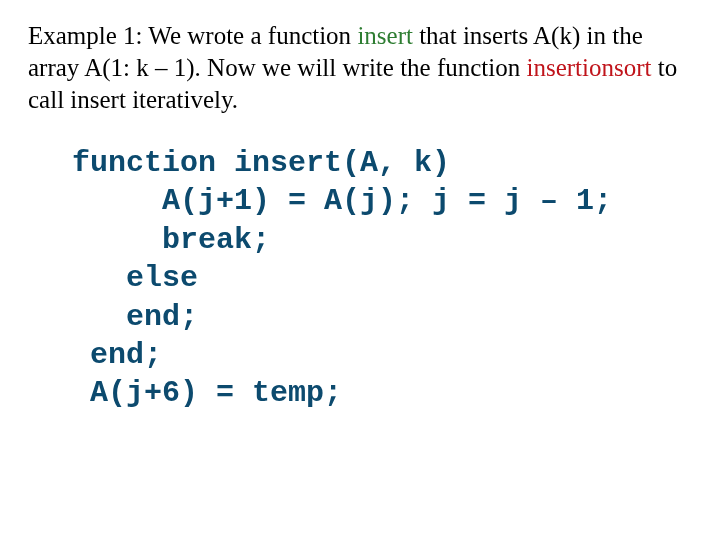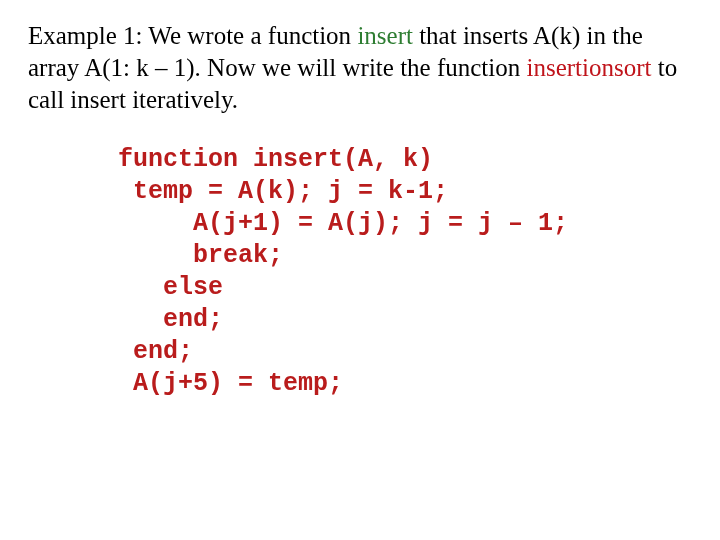--- a/index.html
+++ b/index.html
@@ -19,32 +19,32 @@
   }
   .intro {
     font-size: 25px;
     line-height: 1.28;
     margin-bottom: 28px;
   }
   .kw-green { color: #2e7d32; }
   .kw-red { color: #c0141b; }
   .code {
     font-family: "Courier New", Courier, monospace;
-    font-size: 25px;
+    font-size: 30px;
     font-weight: bold;
     line-height: 1.28;
-    color: #b91c1c;
+    color: #0c4a6e;
     white-space: pre;
-    margin-left: 90px;
+    margin-left: 44px;
   }
 </style>
 </head>
 <body>
 
 <div class="slide">
 
   <div class="intro">
     <span>Example 1: We wrote a function </span><span class="kw-green">insert</span><span> that inserts A(k) in the array A(1: k – 1). Now we will write the function </span><span class="kw-red">insertionsort</span><span> to call insert iteratively.</span>
   </div>
 
-  <div class="code"><div>function insert(A, k)</div><div> temp = A(k); j = k-1;</div><div>     A(j+1) = A(j); j = j – 1;</div><div>     break;</div><div>   else</div><div>   end;</div><div> end;</div><div> A(j+5) = temp;</div></div>
+  <div class="code"><div>function insert(A, k)</div><div>     A(j+1) = A(j); j = j – 1;</div><div>     break;</div><div>   else</div><div>   end;</div><div> end;</div><div> A(j+6) = temp;</div></div>
 
 </div>
 
 </body></html>

